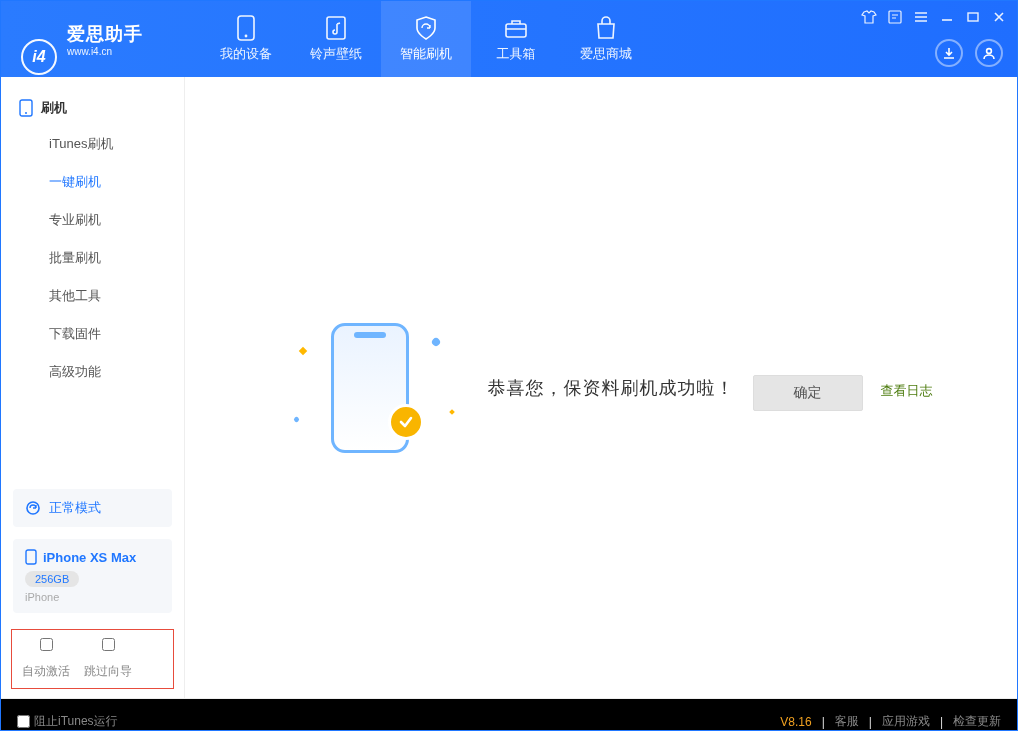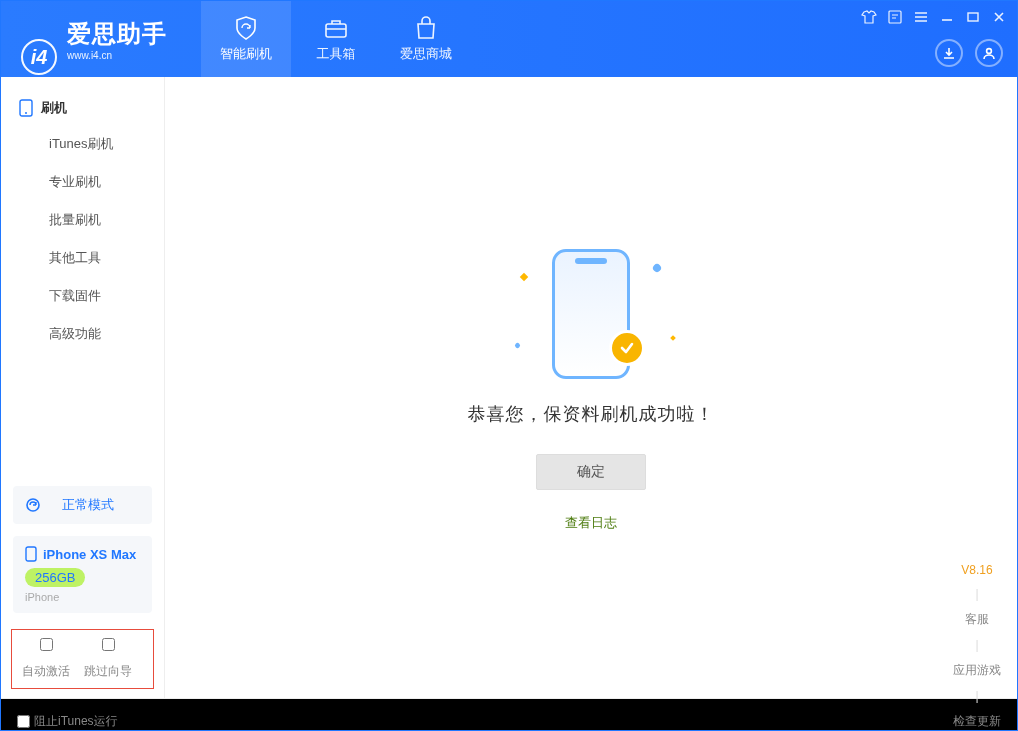--- a/index.html
+++ b/index.html
@@ -1,92 +1,110 @@
 <!DOCTYPE html>
 <html><head>
 <meta charset="utf-8">
 <style>
 * { margin:0; padding:0; box-sizing:border-box; font-family:"Microsoft YaHei","PingFang SC",Arial,sans-serif; }
 body { background:#fff; width:1018px; height:731px; overflow:hidden; position:relative; border:1px solid #2077ff; }
 
 
 .header { height:76px; background:linear-gradient(to right,#2a7bff,#1f6eff); display:flex; align-items:center; color:#fff; position:relative; }
 .logo-area { display:flex; align-items:center; padding:0 20px; width:200px; }
-.logo-icon { width:36px; height:36px; border:2px solid rgba(255,255,255,0.95); border-radius:50%; display:flex; align-items:center; justify-content:center; font-weight:bold; font-style:italic; font-size:20px; margin-right:10px;margin-top:36px; }
-.logo-text .brand { font-size:24px; font-weight:bold; letter-spacing:1px; }
+.logo-icon { width:36px; height:36px; border:2px solid rgba(255,255,255,0.95); border-radius:50%; display:flex; align-items:center; justify-content:center; font-weight:bold; font-style:italic; font-size:16px; margin-right:10px;margin-top:36px; }
+.logo-text .brand { font-size:18px; font-weight:bold; letter-spacing:1px; }
 .logo-text .sub { font-size:10px; opacity:.9; }
 
 .nav-tabs { display:flex; height:100%; }
 .nav-tab { width:90px; display:flex; flex-direction:column; align-items:center; justify-content:center; gap:4px; cursor:pointer; font-size:13px; opacity:.92; }
 .nav-tab .nav-ico { width:26px; height:26px; display:flex; align-items:center; justify-content:center; }
 .nav-tab.active { background:rgba(255,255,255,0.12); opacity:1; }
 
 .title-icons { position:absolute; top:6px; right:8px; display:flex; align-items:center; gap:6px; }
 .title-icons .ti { width:20px; height:20px; display:flex; align-items:center; justify-content:center; cursor:pointer; opacity:.9; }
 .header-right { position:absolute; right:14px; bottom:10px; display:flex; align-items:center; gap:12px; }
 .circle-btn { width:28px; height:28px; border:2px solid rgba(255,255,255,0.45); border-radius:50%; display:flex; align-items:center; justify-content:center; cursor:pointer; }
 
 
 .body { display:flex; height:622px; }
-.sidebar { width:164px; border-right:1px solid #eee; padding-top:14px; font-size:13px; color:#555; display:flex; flex-direction:column; }
+.sidebar { width:184px; border-right:1px solid #eee; padding-top:14px; font-size:13px; color:#555; display:flex; flex-direction:column; }
 .side-group-title { display:flex; align-items:center; gap:8px; padding:8px 18px; font-weight:bold; color:#333; }
 .side-item { padding:10px 18px 10px 48px; cursor:pointer; color:#555; }
 .side-item.active { color:#2077ff; }
 .side-spacer { flex:1; }
 
-.device-box { margin:6px 12px; background:#f5f7fa; border-radius:4px; padding:10px 12px; font-size:13px; color:#2077ff; display:flex; align-items:center; gap:21px; cursor:pointer; }
+.device-box { margin:6px 12px; background:#f5f7fa; border-radius:4px; padding:10px 12px; font-size:13px; color:#2077ff; display:flex; align-items:center; gap:8px; cursor:pointer; }
 .device-info { margin:6px 12px 10px; background:#f5f7fa; border-radius:4px; padding:10px 12px; font-size:12px; }
 .device-name { color:#2077ff; font-weight:bold; font-size:13px; display:flex; align-items:center; gap:6px; }
-.cap-badge { display:inline-block; margin-top:6px; background:#bef264; color:#2077ff; border-radius:10px; padding:2px 10px; font-size:13px; }
+.cap-badge { display:inline-block; margin-top:6px; background:#e5e5e5; color:#2077ff; border-radius:10px; padding:2px 10px; font-size:11px; }
 .device-type { color:#aaa; font-size:11px; margin-top:4px; }
 
 .option-row { margin:6px 10px 10px; border:1px solid #e74c3c; padding:8px 10px; display:flex; gap:14px; font-size:12px; color:#888; }
 .option-row label { display:flex; align-items:center; gap:12px; cursor:pointer;flex-direction:column; }
 .option-row input { width:13px; height:13px; }
 
 
-.main { flex:1; display:flex; flex-direction:column; align-items:center; justify-content:center; gap:18px; position:relative; }
+.main { flex:1; display:flex; flex-direction:row; align-items:center; justify-content:center; gap:18px; position:relative; }
 .illus-wrap { position:relative; width:200px; height:140px; display:flex; align-items:center; justify-content:center; }
 .phone { width:78px; height:130px; border:3px solid #6fb5ff; border-radius:14px; background:linear-gradient(#eaf3ff,#fff); position:relative; }
 .phone::before { content:""; position:absolute; top:6px; left:50%; transform:translateX(-50%); width:32px; height:6px; background:#6fb5ff; border-radius:3px; }
 .check-badge { position:absolute; right:46px; bottom:18px; width:36px; height:36px; background:#f9b500; border-radius:50%; display:flex; align-items:center; justify-content:center; border:3px solid #fff; }
 .sparkle { position:absolute; width:6px; height:6px; background:#ffb800; transform:rotate(45deg); }
 .sparkle.a { left:30px; top:30px; }
 .sparkle.b { right:30px; top:20px; width:8px; height:8px; background:#6fb5ff; border-radius:50%; }
 .sparkle.c { left:24px; bottom:36px; width:5px; height:5px; background:#6fb5ff; border-radius:50%; }
 .sparkle.d { right:16px; bottom:44px; width:4px; height:4px; }
 
 .success-msg { font-size:18px; color:#333; letter-spacing:1px; }
 .ok-btn { margin-top:10px; padding:8px 40px; border:1px solid #ddd; background:#e5e5e5; color:#555; font-size:14px; cursor:pointer; border-radius:2px; }
 .log-link { color:#4d7c0f; font-size:13px; cursor:pointer; margin-top:6px; }
 
 
 .footer { position:absolute; bottom:0; left:0; right:0; height:32px; border-top:1px solid #eee; display:flex; align-items:flex-end; padding:0 16px; font-size:12px; color:#888; background:#000000; }
 .footer label { display:flex; align-items:center; gap:4px; cursor:pointer; }
 .footer input { width:13px; height:13px; }
-.footer-right { margin-left:auto; display:flex; align-items:center; gap:10px;flex-direction:column; }
+.footer-right { margin-left:auto; display:flex; align-items:center; gap:10px; }
 .footer-right .ver { color:#f0a020; }
 .footer-right .sep { color:#ddd; }
 .footer-right .flink { cursor:pointer; }
 
 
 svg { display:block; }
 </style>
 </head>
 <body>
 
 <div class="header">
   <div class="logo-area">
     <div class="logo-icon">i4</div>
     <div class="logo-text">
       <div class="brand">爱思助手</div>
       <div class="sub">www.i4.cn</div>
     </div>
   </div>
   <div class="nav-tabs">
+    <div class="nav-tab">
+      <div class="nav-ico">
+        <svg width="22" height="26" viewBox="0 0 22 26">
+            <rect x="3" y="1" width="16" height="24" rx="3" fill="none" stroke="#fff" stroke-width="1.6"></rect>
+            <circle cx="11" cy="21" r="1.4" fill="#fff"></circle>
+          </svg>
+      </div>
+      <span>我的设备</span>
+    </div>
+    <div class="nav-tab">
+      <div class="nav-ico">
+        <svg width="24" height="26" viewBox="0 0 24 26">
+            <rect x="3" y="2" width="18" height="22" rx="2" fill="none" stroke="#fff" stroke-width="1.6"></rect>
+            <path d="M13 9 L13 17 A2 2 0 1 1 11 15 M13 9 L16 8" fill="none" stroke="#fff" stroke-width="1.6"></path>
+          </svg>
+      </div>
+      <span>铃声壁纸</span>
+    </div>
     <div class="nav-tab active">
       <div class="nav-ico">
         <svg width="26" height="26" viewBox="0 0 26 26">
             <path d="M13 2 L22 5 L22 13 C22 19 13 24 13 24 C13 24 4 19 4 13 L4 5 Z" fill="none" stroke="#fff" stroke-width="1.6"></path>
             <path d="M9 13 A4 4 0 0 1 17 13 M17 13 L17 10 M17 13 L14 13" fill="none" stroke="#fff" stroke-width="1.4"></path>
           </svg>
       </div>
       <span>智能刷机</span>
     </div>
     <div class="nav-tab">
@@ -158,20 +176,21 @@
 <div class="body">
   <div class="sidebar">
     <div class="side-group-title">
       <svg width="14" height="18" viewBox="0 0 14 18">
           <rect x="1" y="1" width="12" height="16" rx="2" fill="none" stroke="#2077ff" stroke-width="1.4"></rect>
           <circle cx="7" cy="14" r="1" fill="#2077ff"></circle>
         </svg>
       <span>刷机</span>
     </div>
     <div class="side-item">iTunes刷机</div>
+    <div class="side-item active">一键刷机</div>
     <div class="side-item">专业刷机</div>
     <div class="side-item">批量刷机</div>
 
     <div class="side-item">其他工具</div>
     <div class="side-item">下载固件</div>
     <div class="side-item">高级功能</div>
 
     <div class="side-spacer"></div>
 
     <div class="device-box">

